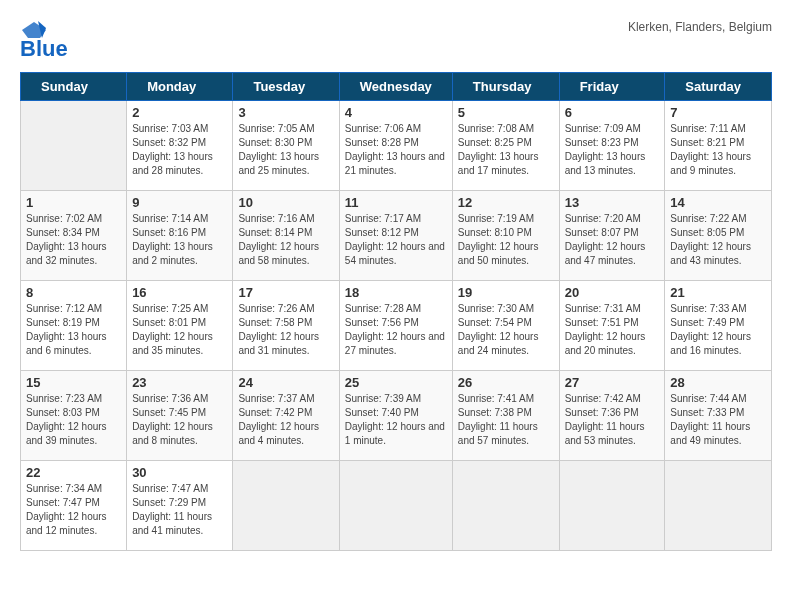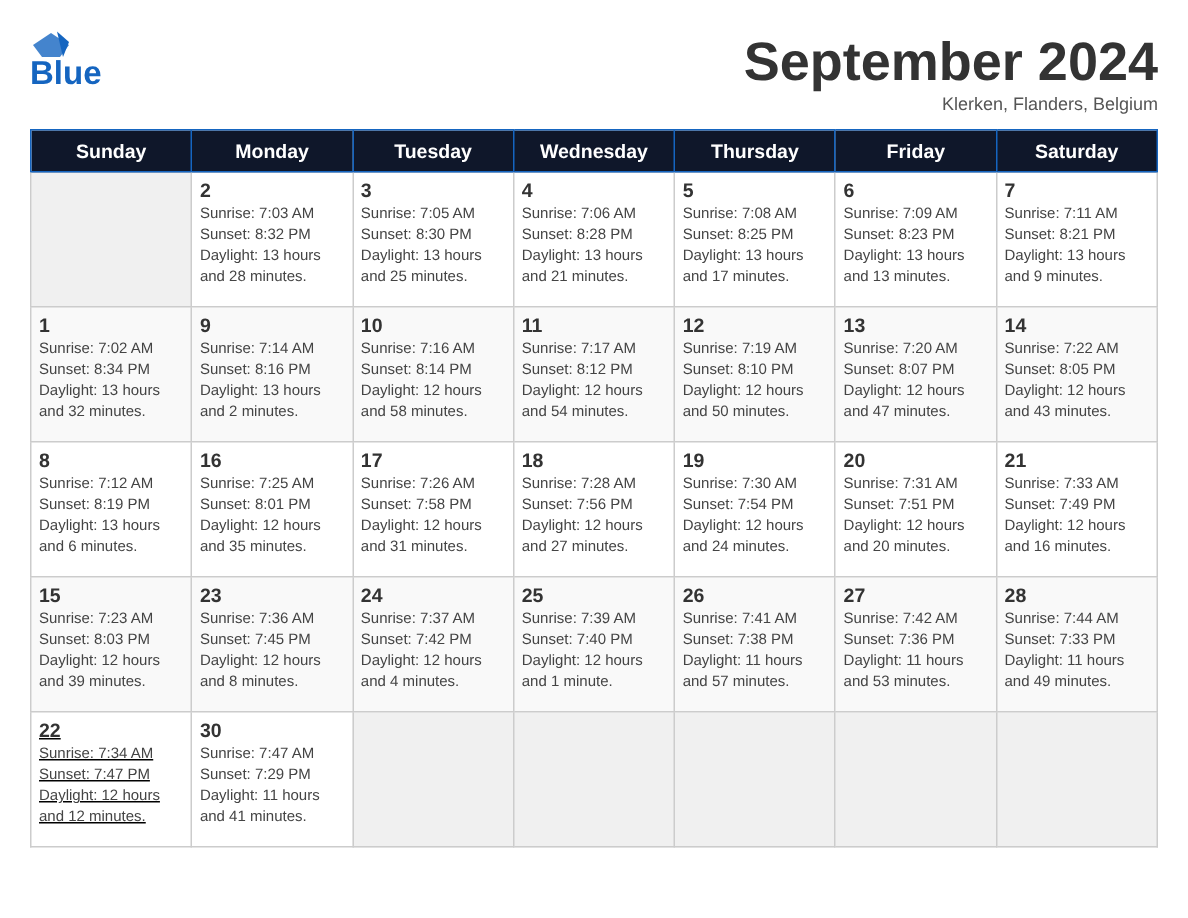--- a/index.html
+++ b/index.html
@@ -32,24 +32,24 @@
     .location {
       font-size: 12px;
       color: #555;
     }
     table {
       width: 100%;
       border-collapse: collapse;
       font-size: 11px;
     }
     thead tr th {
-      background-color: #0f172a;
+      background-color: #0c4a6e;
       color: #fff;
-      padding: 6px 4px;
-      text-align: center;
+      padding: 6px 20px;
+      text-align: left;
       font-size: 13px;
       font-weight: bold;
       border: 1px solid #1565c0;
     }
     tbody tr td {
       border: 1px solid #ccc;
       padding: 4px 5px;
       vertical-align: top;
       width: calc(100% / 7);
       min-height: 80px;
@@ -81,21 +81,20 @@
   <div class="logo">
     <div style="display:flex; align-items:center; gap:4px;">
       <svg width="28" height="20" viewBox="0 0 28 20">
         <path d="M14 2 L26 10 L20 18 L8 18 L2 10 Z" fill="#1565c0" opacity="0.8"></path>
         <path d="M18 1 L26 8 L22 18" fill="#1565c0"></path>
       </svg>
     </div>
     <span style="font-size:22px; font-weight:bold; color:#1565c0; margin-top:-4px;">Blue</span>
   </div>
   <div class="title-block">
-    <div class="month-year">September 2024</div>
     <div class="location">Klerken, Flanders, Belgium</div>
   </div>
 </div>
 
 <table>
   <thead>
     <tr>
     <th>Sunday</th>
         <th>Monday</th>
         <th>Tuesday</th>
@@ -217,21 +216,21 @@
         <td style="height: 90px;">
           <span class="day-num">27</span>
           <div class="day-detail">Sunrise: 7:42 AM<br>Sunset: 7:36 PM<br>Daylight: 11 hours and 53 minutes.</div>
         </td>
         <td style="height: 90px;">
           <span class="day-num">28</span>
           <div class="day-detail">Sunrise: 7:44 AM<br>Sunset: 7:33 PM<br>Daylight: 11 hours and 49 minutes.</div>
         </td>
       </tr>
       <tr>
-        <td style="height: 90px; text-decoration: underline;">
+        <td style="height: 90px;">
           <span class="day-num">22</span>
           <div class="day-detail">Sunrise: 7:34 AM<br>Sunset: 7:47 PM<br>Daylight: 12 hours and 12 minutes.</div>
         </td>
         <td style="height: 90px; margin-top: 48px;">
           <span class="day-num">30</span>
           <div class="day-detail">Sunrise: 7:47 AM<br>Sunset: 7:29 PM<br>Daylight: 11 hours and 41 minutes.</div>
         </td>
         <td class="empty-cell" style="height: 90px;"></td>
         <td class="empty-cell" style="height: 90px;"></td>
         <td class="empty-cell" style="height: 90px;"></td>

